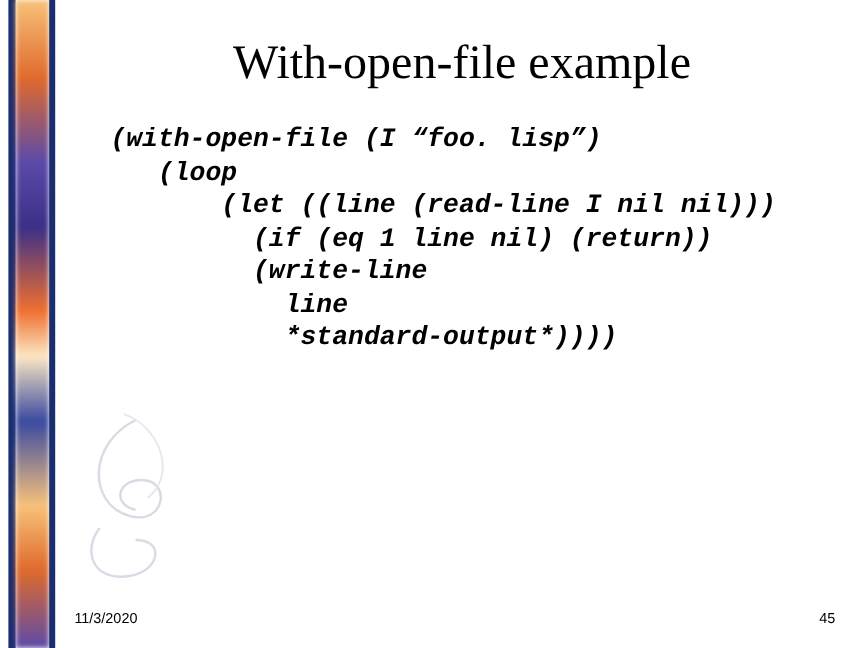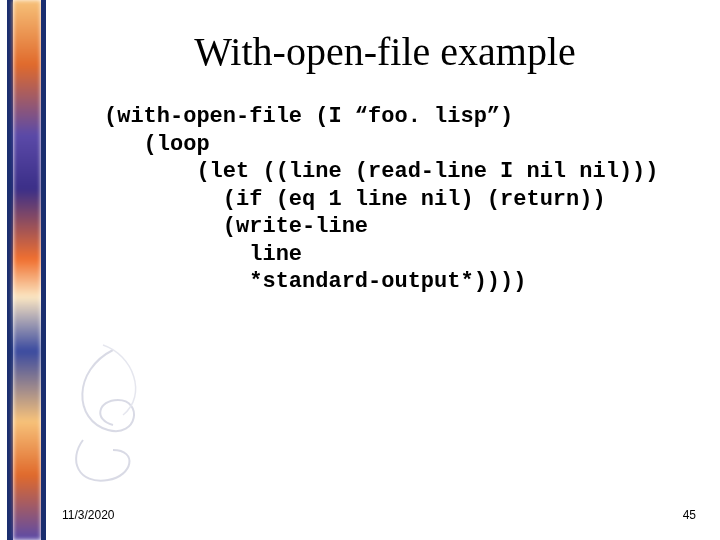--- a/index.html
+++ b/index.html
@@ -56,27 +56,28 @@
     box-sizing:border-box;
   }
   .title{
     margin-top:28px;
     text-align:center;
     font-size:40px;
     font-weight:400;
   }
   .code{
     margin-top:28px;
-    margin-left:44px;
+    margin-left:32px;
     font-family:"Courier New",Courier,monospace;
     font-size:22px;
     font-weight:bold;
     line-height:1.25;
     white-space:pre;
     color:#000000;
+    font-style:italic;
   }
   .footer{
     position:absolute;
     left:62px;right:24px;bottom:18px;
     display:flex;justify-content:space-between;
     font-family:Arial,Helvetica,sans-serif;
     font-size:12px;
     color:#000000;
   }
 </style>

